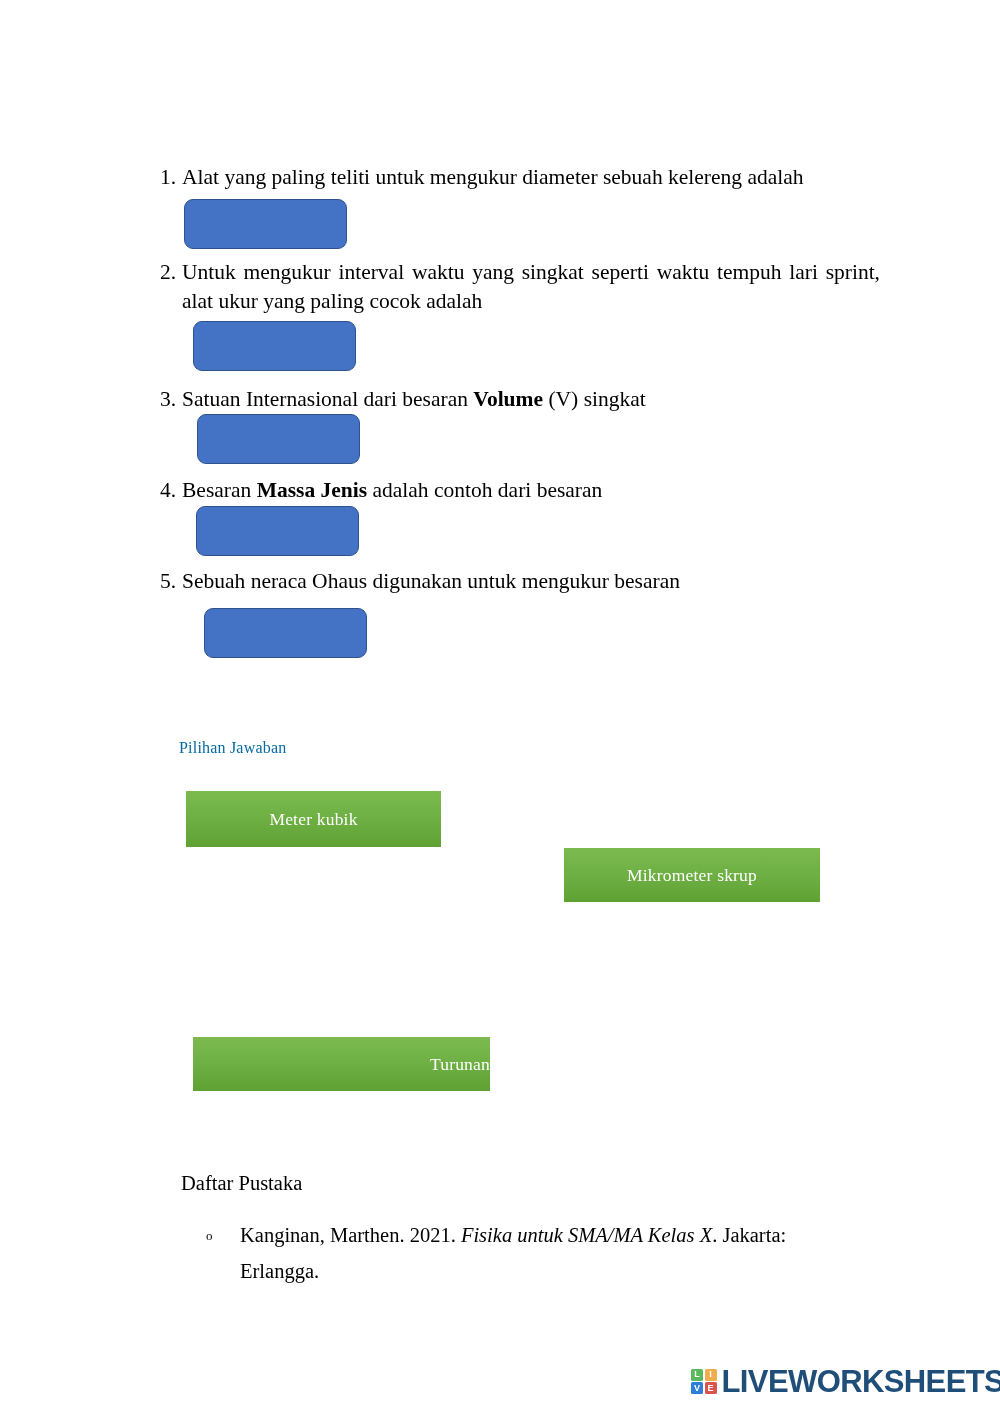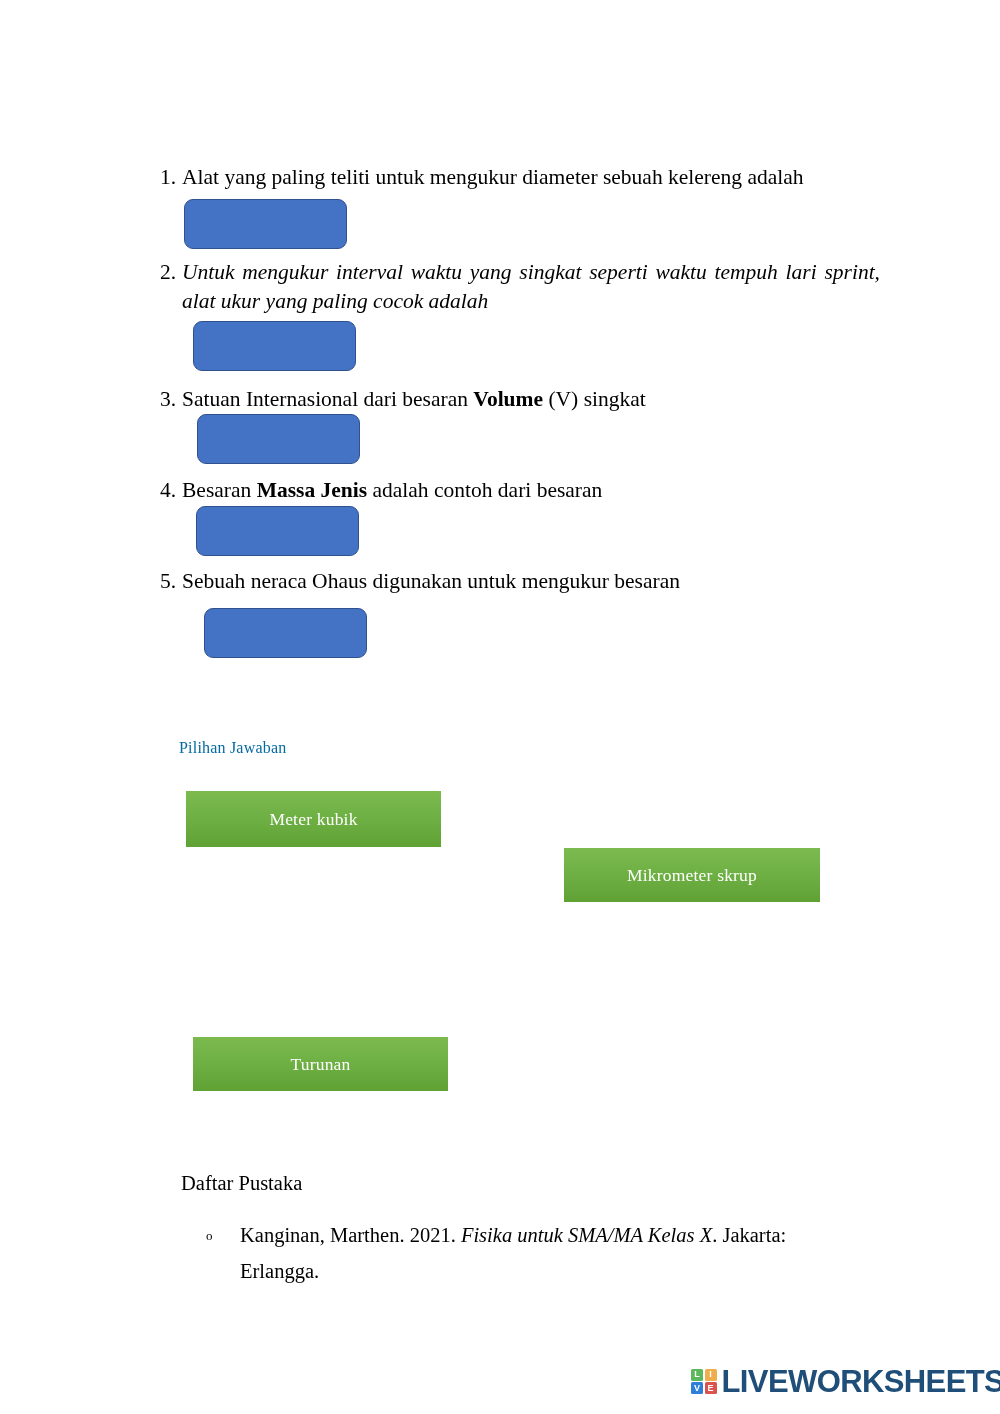--- a/index.html
+++ b/index.html
@@ -150,21 +150,21 @@
 
     <div class="q-row" style="position:absolute; left:0; top:0; width:720px;">
       <span class="q-num">1.</span>
       <span class="q-text">
         <span>Alat yang paling teliti untuk mengukur diameter sebuah kelereng adalah</span>
       </span>
     </div>
 
     <div class="q-row" style="position:absolute; left:0; top:95px; width:720px;">
       <span class="q-num">2.</span>
-      <span class="q-text two-line" style="text-align:justify;font-style:italic;">
+      <span class="q-text two-line" style="text-align:justify;">
         <span>Untuk mengukur interval waktu yang singkat seperti waktu tempuh lari sprint, alat ukur yang paling cocok adalah</span>
       </span>
     </div>
 
     <div class="q-row" style="position:absolute; left:0; top:222px; width:720px;">
       <span class="q-num">3.</span>
       <span class="q-text">
         <span>Satuan Internasional dari besaran </span><b>Volume</b><span> (V) singkat</span>
       </span>
     </div>
@@ -199,21 +199,21 @@
   <div class="green-chip" style="left:564px; top:848px; width:256px; height:54px;">
     <span>Mikrometer skrup</span>
   </div>
 
   <div class="green-chip" style="left:186px; top:791px; width:255px; height:56px;">
     <span>Meter kubik</span>
   </div>
 
 
 
-  <div class="green-chip" style="left:193px; top:1037px; width:255px; height:54px;">
+  <div class="green-chip" style="left:193px; top:1037px; width:297px; height:54px;justify-content:flex-end;">
     <span>Turunan</span>
   </div>
 
   <div class="biblio-title">Daftar Pustaka</div>
 
   <div class="biblio-item">
     <span class="biblio-bullet">o</span>
     <span class="biblio-text">
       <span>Kanginan, Marthen. 2021. </span><i>Fisika untuk SMA/MA Kelas X</i><span>. Jakarta: Erlangga.</span>
     </span>

